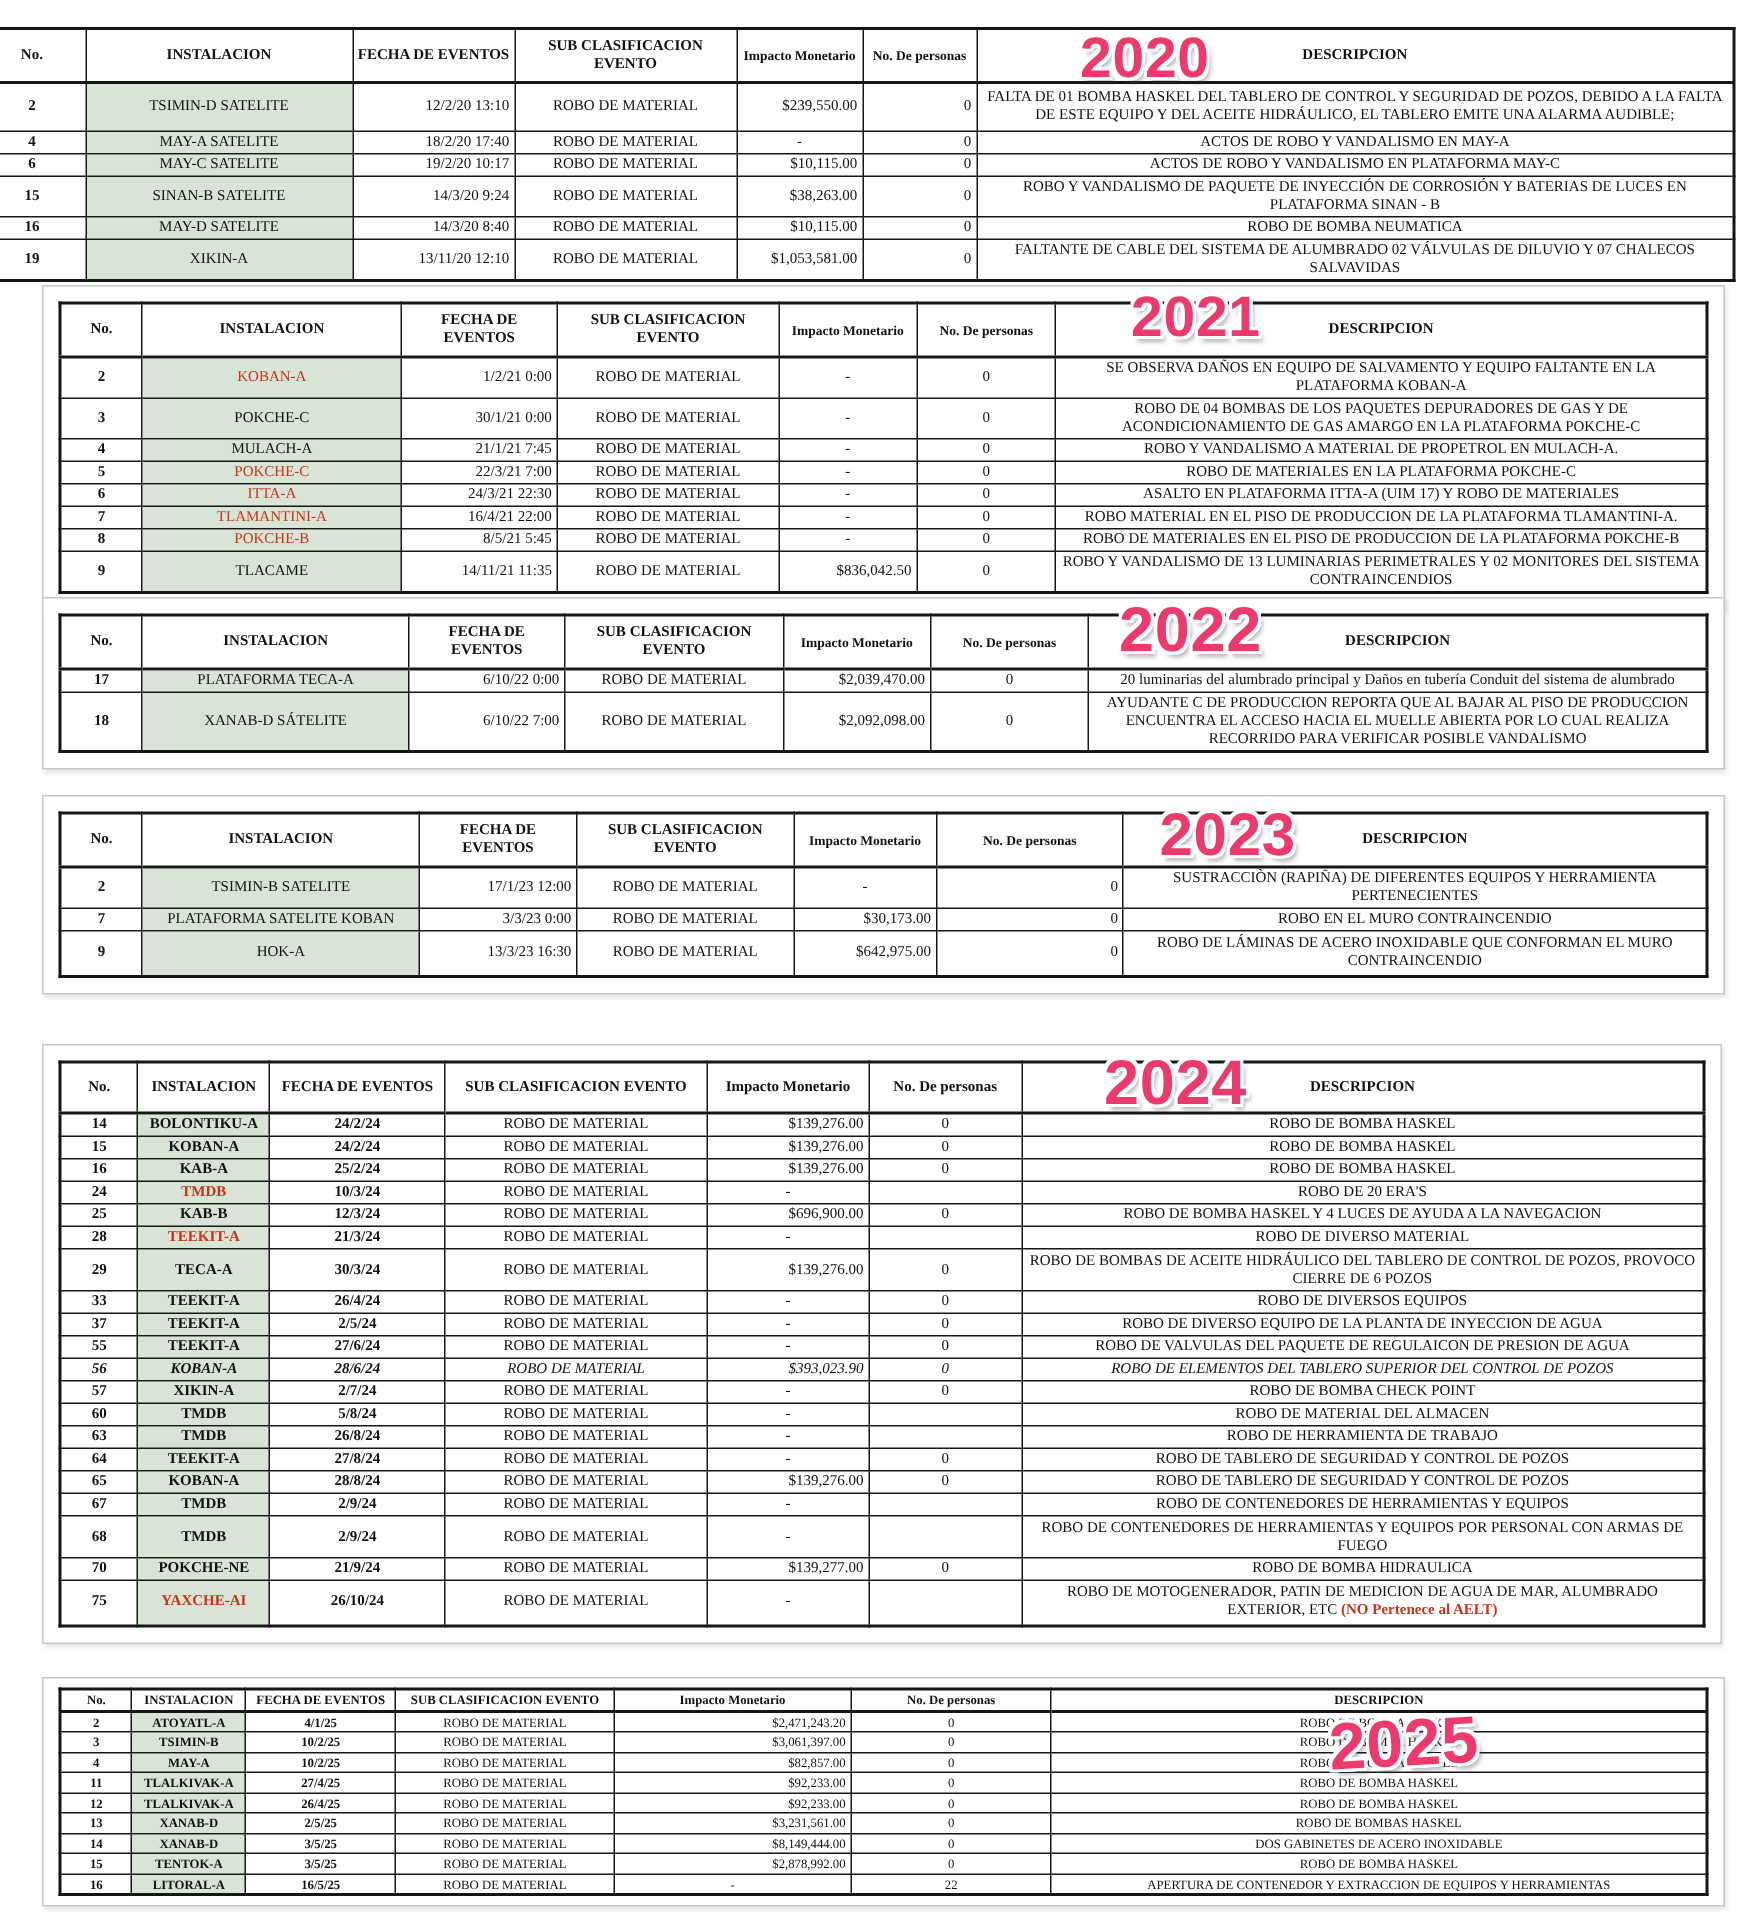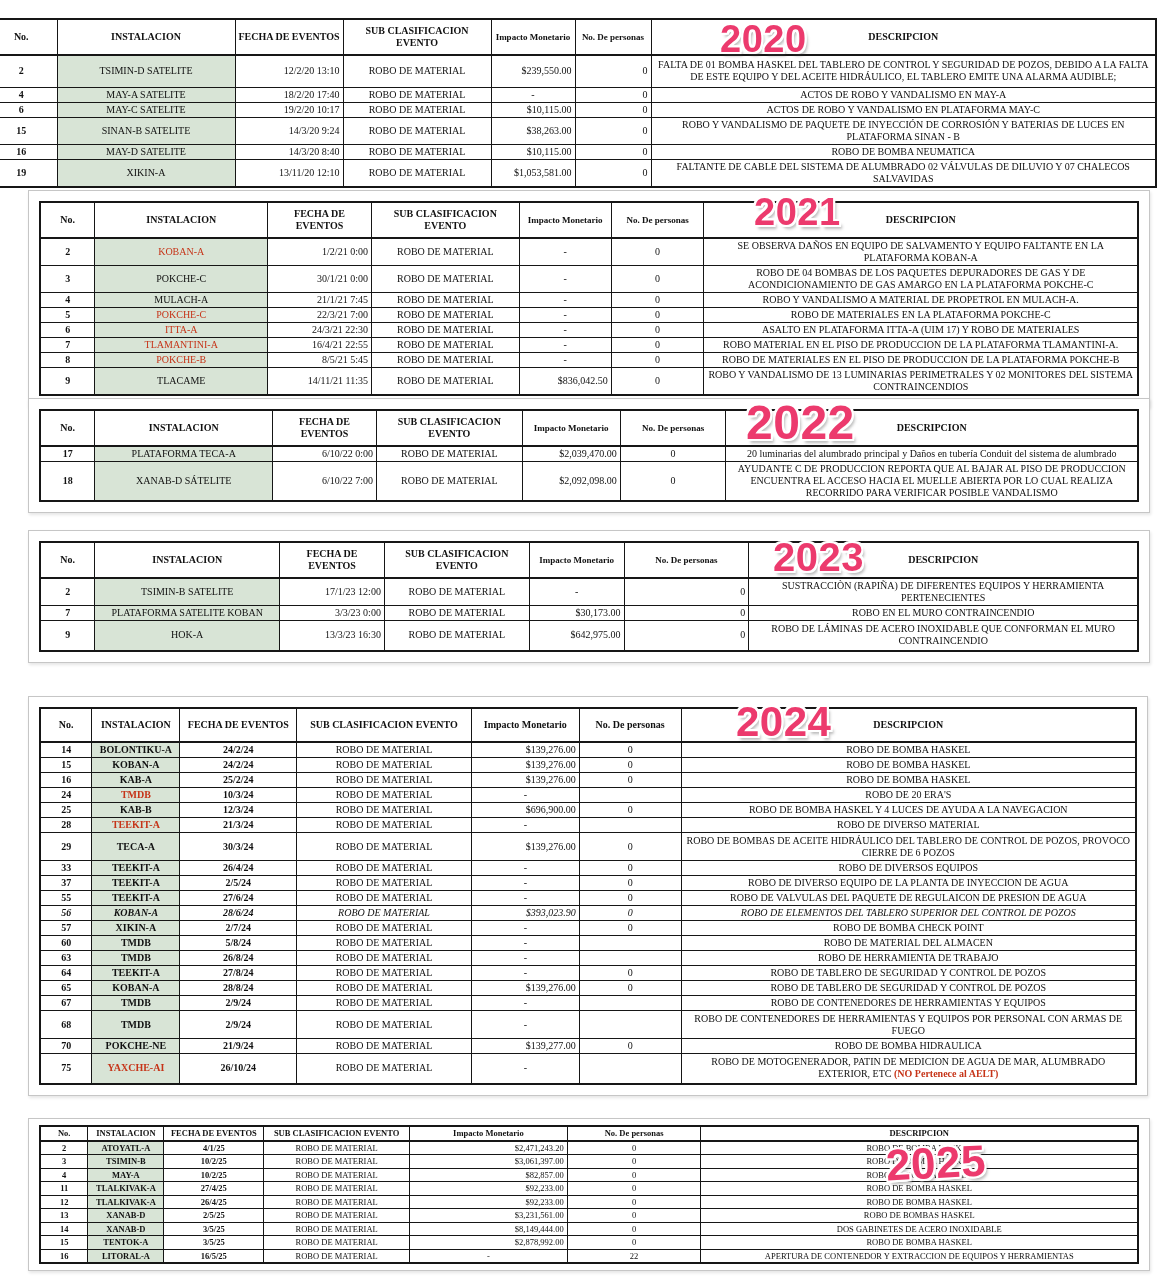--- a/index.html
+++ b/index.html
@@ -188,21 +188,21 @@
             <td class="c-inst left red">ITTA-A</td>
             <td class="c-fecha right">24/3/21 22:30</td>
             <td class="c-sub left">ROBO DE MATERIAL</td>
             <td class="c-imp left">-</td>
             <td class="c-pers center">0</td>
             <td class="c-desc"><span>ASALTO EN PLATAFORMA ITTA-A (UIM 17) Y ROBO DE MATERIALES</span></td>
           </tr>
           <tr style="height: 13px;">
             <td class="c-no">7</td>
             <td class="c-inst left red">TLAMANTINI-A</td>
-            <td class="c-fecha right">16/4/21 22:55</td>
+            <td class="c-fecha right">16/4/21 22:00</td>
             <td class="c-sub left">ROBO DE MATERIAL</td>
             <td class="c-imp left">-</td>
             <td class="c-pers center">0</td>
             <td class="c-desc"><span>ROBO MATERIAL EN EL PISO DE PRODUCCION DE LA PLATAFORMA TLAMANTINI-A.</span></td>
           </tr>
           <tr style="height: 13px;">
             <td class="c-no">8</td>
             <td class="c-inst left red">POKCHE-B</td>
             <td class="c-fecha right">8/5/21 5:45</td>
             <td class="c-sub left">ROBO DE MATERIAL</td>
@@ -217,21 +217,21 @@
             <td class="c-sub left">ROBO DE MATERIAL</td>
             <td class="c-imp right">$836,042.50</td>
             <td class="c-pers center">0</td>
             <td class="c-desc"><span>ROBO Y VANDALISMO DE 13 LUMINARIAS PERIMETRALES Y 02 MONITORES DEL SISTEMA CONTRAINCENDIOS</span></td>
           </tr>
         </tbody>
       </table>
   </section>
 
   <section class="block boxed" style="top:398px;left:28px;width:1100px;">
-    <span class="year-label" style="left:717px;top:0px;font-size:48px;">2022</span>
+    <span class="year-label" style="left:717px;top:0px;font-size:42px;">2022</span>
     <table class="grid classic">
         <colgroup>
           <col style="width: 55px;">
           <col style="width: 178px;">
           <col style="width: 104px;">
           <col style="width: 146px;">
           <col style="width: 98px;">
           <col style="width: 106px;">
           <col style="width: 413px;">
         </colgroup>

